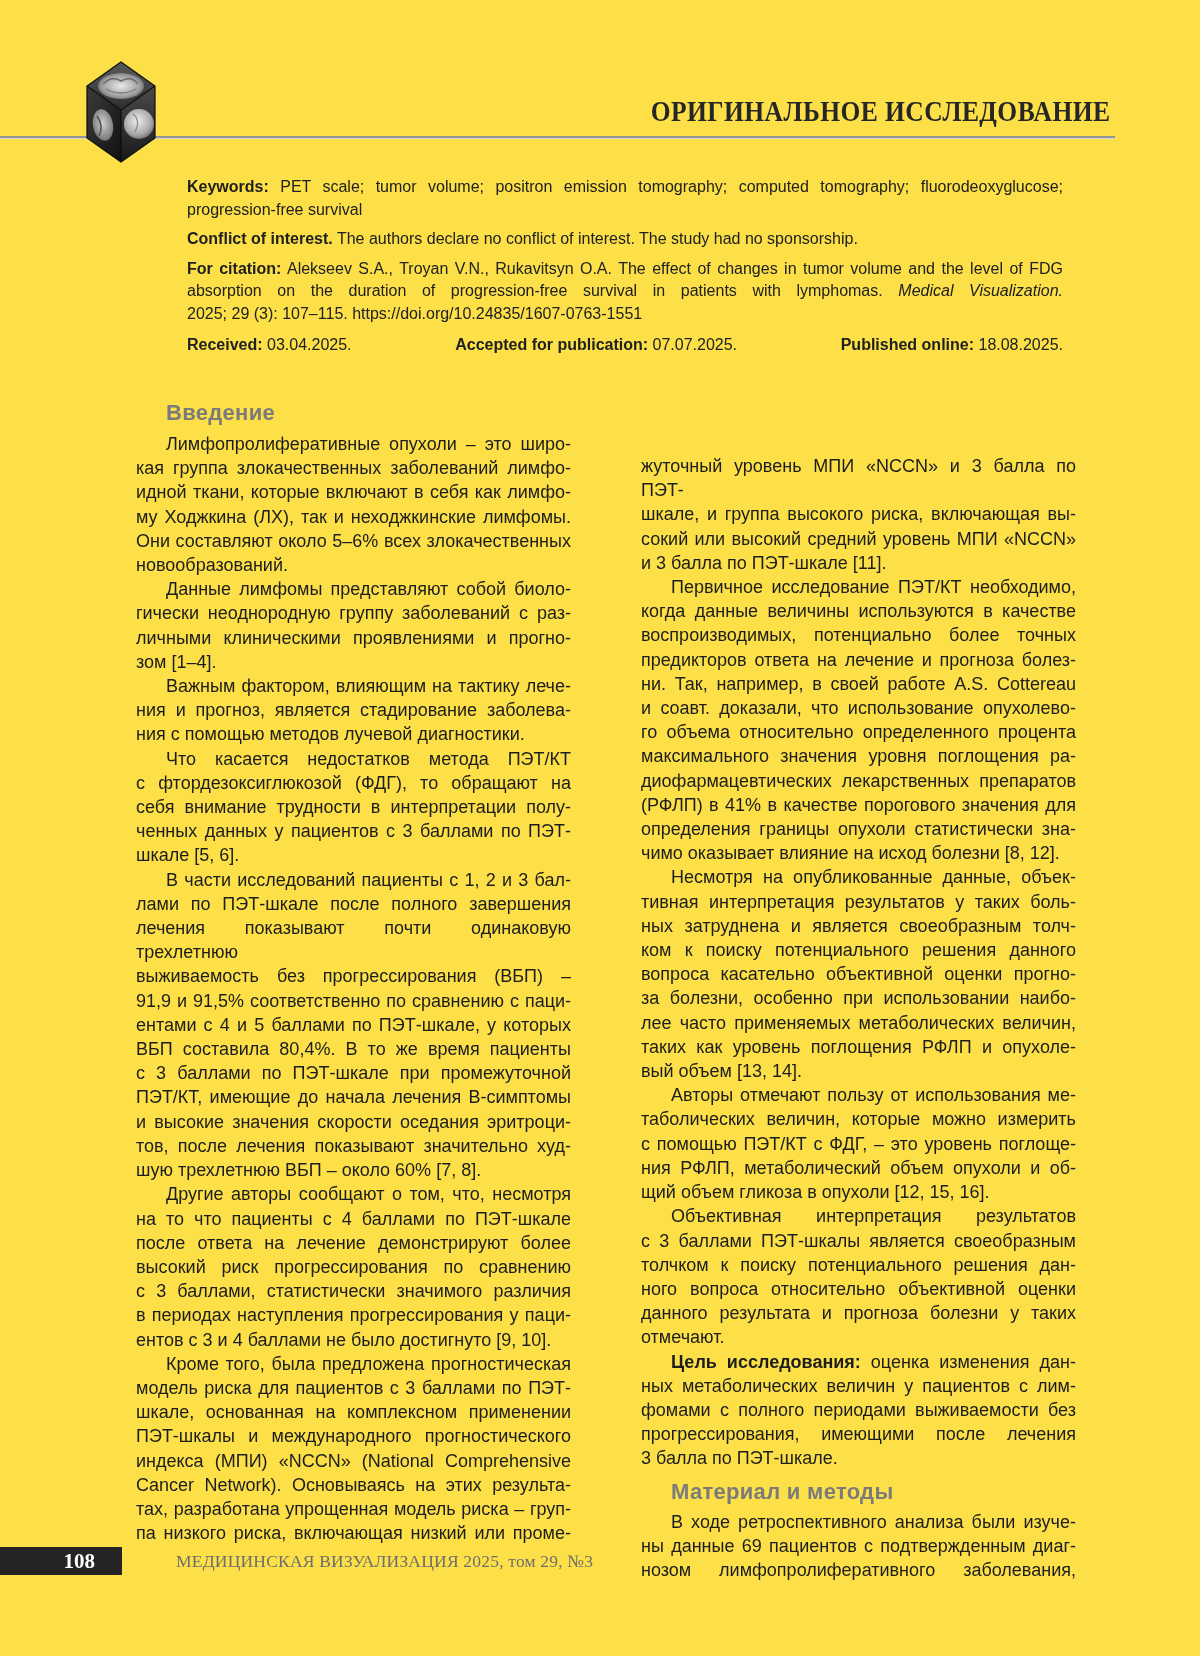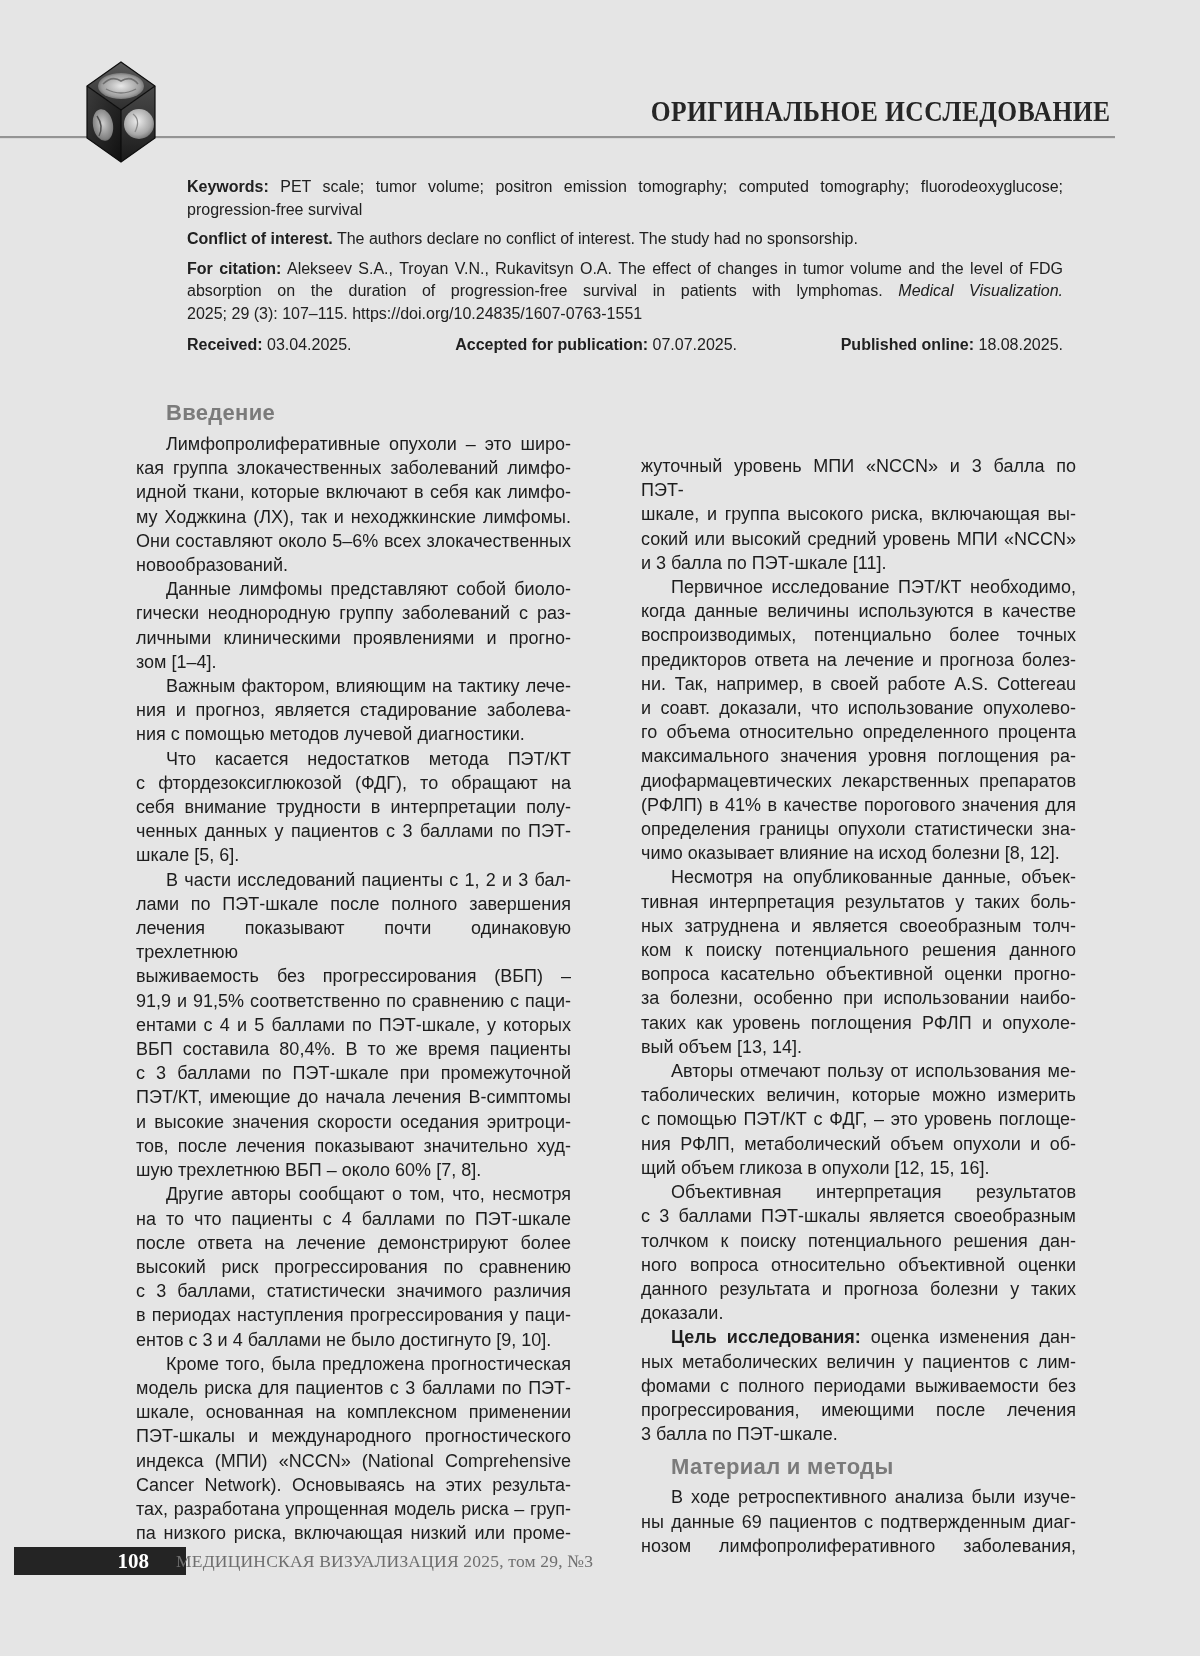--- a/index.html
+++ b/index.html
@@ -1,17 +1,17 @@
 <!DOCTYPE html>
 <html><head>
 <meta charset="utf-8">
 <style>
   html,body{margin:0;padding:0;background:#ffffff;}
   .page{
-    position:relative;width:1200px;height:1656px;background:#e5e5e5;
+    position:relative;width:1200px;height:1656px;background:#fde047;
     font-family:"Liberation Sans",sans-serif;color:#1d1d1d;overflow:hidden;
   }
   
   .logo{position:absolute;left:73px;top:60px;width:96px;height:104px;z-index:2;}
   .header-title{
     position:absolute;top:95px;right:90px;
     font-family:"Liberation Serif",serif;font-size:29px;font-weight:bold;color:#262626;
     letter-spacing:0.5px;white-space:nowrap;
     transform:scaleX(0.88);transform-origin:100% 50%;
   }
@@ -37,24 +37,24 @@
     line-height:26px;margin:0 0 6px 30px;
   }
   .col-right .sec-heading{margin-top:8px;margin-bottom:5px;}
   .para{margin:0;}
   .line{text-align:left;}
   .line.jl{text-align:justify;text-align-last:justify;}
   .line.indent{text-indent:30px;}
   .line b{font-weight:bold;}
   
   .footer-pagebox{
-    position:absolute;left:0;top:1547px;width:172px;height:28px;background:#242424;
+    position:absolute;left:0;top:1547px;width:122px;height:28px;background:#242424;
     color:#ffffff;font-family:"Liberation Serif",serif;font-size:21px;font-weight:bold;
     display:flex;align-items:center;justify-content:flex-end;
-    padding-right:37px;box-sizing:border-box;margin-left:14px;
+    padding-right:27px;box-sizing:border-box;
   }
   .footer-journal{
     position:absolute;left:176px;top:1551px;
     font-family:"Liberation Serif",serif;font-size:17.5px;color:#6e6e6e;
     letter-spacing:0.2px;white-space:nowrap;
   }
 </style>
 </head>
 <body>
 
@@ -216,37 +216,38 @@
           <div class="line jl">определения границы опухоли статистически зна-</div>
           <div class="line">чимо оказывает влияние на исход болезни [8, 12].</div>
         </div>
         <div class="para">
           <div class="line jl indent">Несмотря на опубликованные данные, объек-</div>
           <div class="line jl">тивная интерпретация результатов у таких боль-</div>
           <div class="line jl">ных затруднена и является своеобразным толч-</div>
           <div class="line jl">ком к поиску потенциального решения данного</div>
           <div class="line jl">вопроса касательно объективной оценки прогно-</div>
           <div class="line jl">за болезни, особенно при использовании наибо-</div>
+          <div class="line jl">лее часто применяемых метаболических величин,</div>
           <div class="line jl">таких как уровень поглощения РФЛП и опухоле-</div>
           <div class="line">вый объем [13, 14].</div>
         </div>
         <div class="para">
           <div class="line jl indent">Авторы отмечают пользу от использования ме-</div>
           <div class="line jl">таболических величин, которые можно измерить</div>
           <div class="line jl">с помощью ПЭТ/КТ с ФДГ, – это уровень поглоще-</div>
           <div class="line jl">ния РФЛП, метаболический объем опухоли и об-</div>
           <div class="line">щий объем гликоза в опухоли [12, 15, 16].</div>
         </div>
         <div class="para">
           <div class="line jl indent">Объективная интерпретация результатов</div>
           <div class="line jl">с 3 баллами ПЭТ-шкалы является своеобразным</div>
           <div class="line jl">толчком к поиску потенциального решения дан-</div>
           <div class="line jl">ного вопроса относительно объективной оценки</div>
           <div class="line jl">данного результата и прогноза болезни у таких</div>
-          <div class="line">доказали.</div>
+          <div class="line">отмечают.</div>
         </div>
         <div class="para">
           <div class="line jl indent"><b>Цель исследования:</b> оценка изменения дан-</div>
           <div class="line jl">ных метаболических величин у пациентов с лим-</div>
           <div class="line jl">фомами с полного периодами выживаемости без</div>
           <div class="line jl">прогрессирования, имеющими после лечения</div>
           <div class="line">3 балла по ПЭТ-шкале.</div>
         </div>
         <div class="sec-heading">Материал и методы</div>
         <div class="para">

